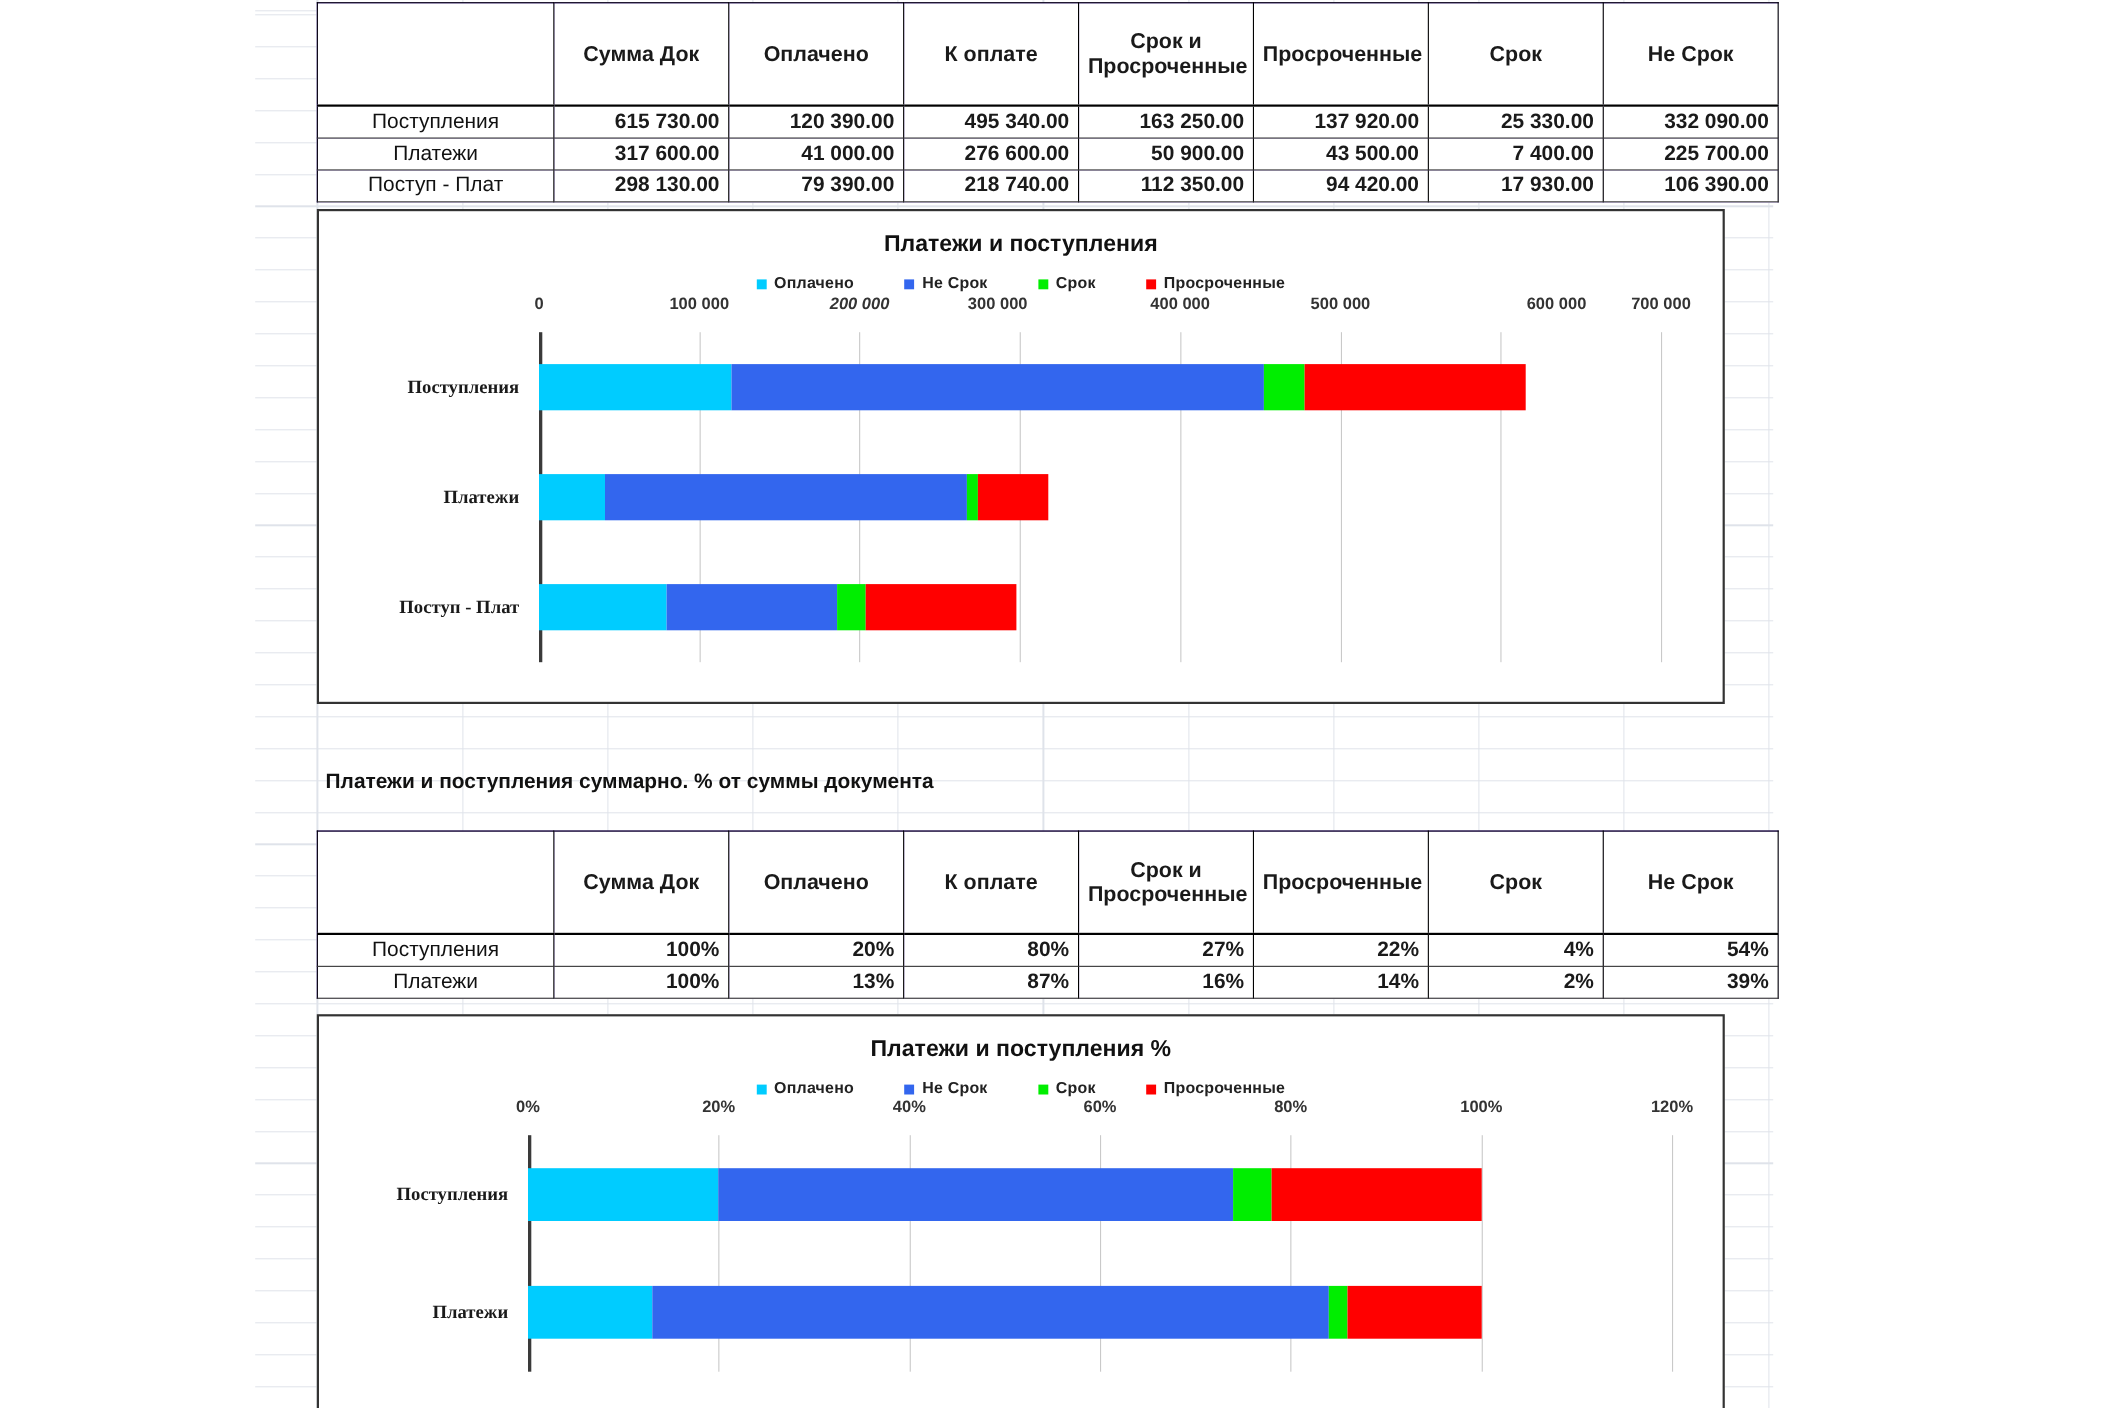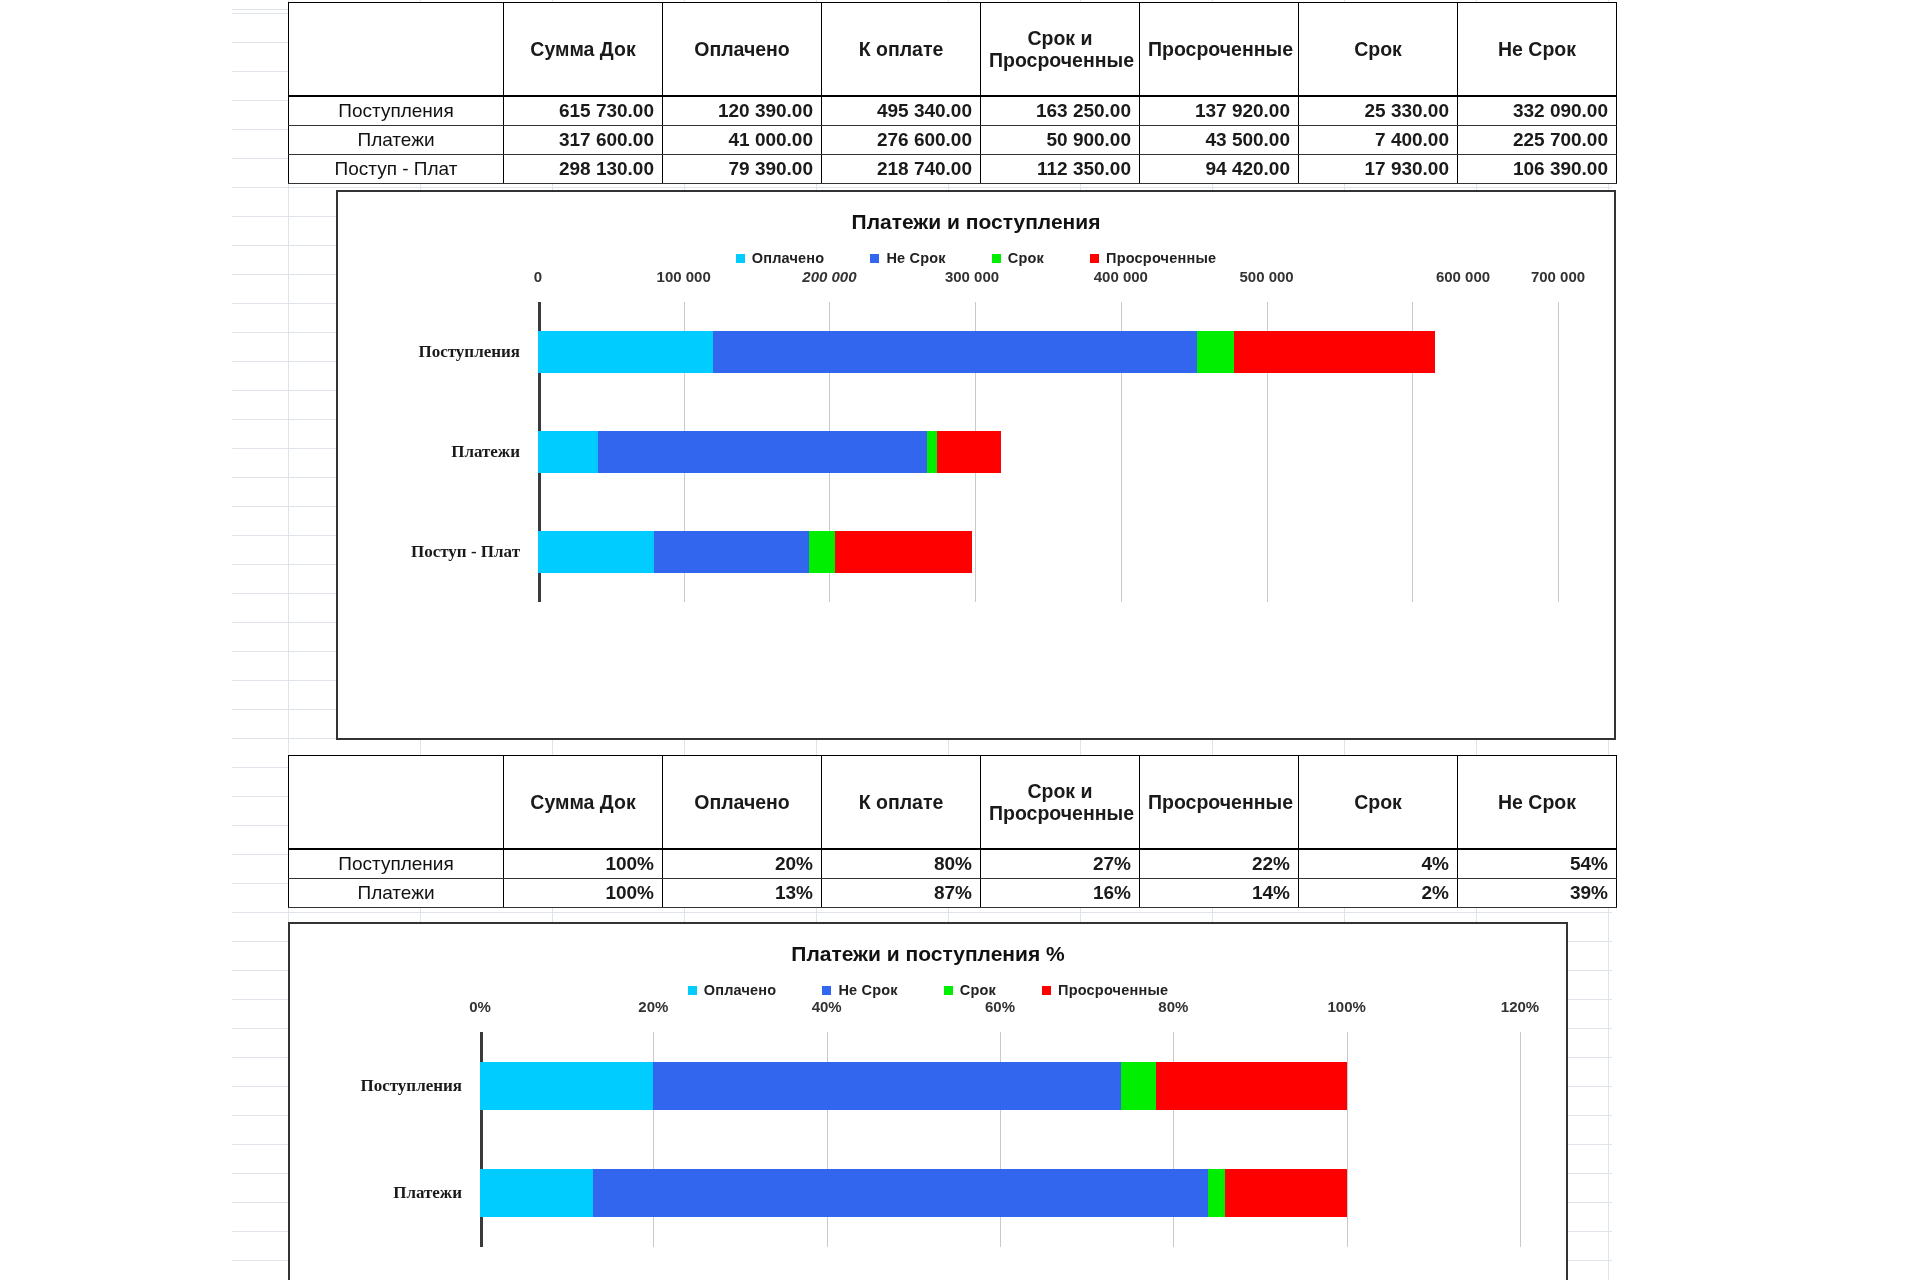--- a/index.html
+++ b/index.html
@@ -194,21 +194,21 @@
         <td>79 390.00</td>
         <td>218 740.00</td>
         <td>112 350.00</td>
         <td>94 420.00</td>
         <td>17 930.00</td>
         <td>106 390.00</td>
       </tr>
     </tbody>
   </table>
 
-  <div class="chart-frame" id="chart-1-frame" style="left:288px;top:190px;width:1280px;height:550px;margin-left:48px;">
+  <div class="chart-frame" id="chart-1-frame" style="left:288px;top:190px;width:1280px;height:450px;">
     <div class="chart-title" style="top:18px;">Платежи и поступления</div>
     <div class="legend" id="legend-1" style="top:58px;">
         <div class="legend-item">
           <span class="legend-swatch" style="background: rgb(0, 204, 255);"></span>
           <span class="legend-label">Оплачено</span>
         </div>
         <div class="legend-item">
           <span class="legend-swatch" style="background: rgb(51, 102, 238);"></span>
           <span class="legend-label">Не Срок</span>
         </div>
@@ -219,21 +219,21 @@
         <div class="legend-item">
           <span class="legend-swatch" style="background: rgb(255, 0, 0);"></span>
           <span class="legend-label">Просроченные</span>
         </div>
       </div>
     <div class="plot" id="plot-1" style="left:200px;top:110px;width:1020px;height:300px;">
         <div class="axis-labels" style="top: -34px;">
           <div class="axis-tick-label" style="left: 0px;">0</div>
           <div class="axis-tick-label" style="left: 145.714px;">100 000</div>
           <div class="axis-tick-label" style="left: 291.429px; font-style: italic;">200 000</div>
-          <div class="axis-tick-label" style="left: 434px; text-align: center;">300 000</div>
+          <div class="axis-tick-label" style="left: 417px; text-align: center;">300 000</div>
           <div class="axis-tick-label" style="left: 582.857px;">400 000</div>
           <div class="axis-tick-label" style="left: 728.571px;">500 000</div>
           <div class="axis-tick-label" style="left: 925px;">600 000</div>
           <div class="axis-tick-label" style="left: 1020px;">700 000</div>
         </div>
         <div class="gridline" style="left: 145.714px; background: rgb(201, 201, 201);"></div>
         <div class="gridline" style="left: 291.429px; background: rgb(201, 201, 201);"></div>
         <div class="gridline" style="left: 437.143px; background: rgb(201, 201, 201);"></div>
         <div class="gridline" style="left: 582.857px; background: rgb(201, 201, 201);"></div>
         <div class="gridline" style="left: 728.571px; background: rgb(201, 201, 201);"></div>
@@ -257,20 +257,21 @@
         <div class="bar" style="top: 250px; left: 0px; height: 42px;">
           <div class="seg" style="width: 115.683px; background: rgb(0, 204, 255);"></div>
           <div class="seg" style="width: 155.025px; background: rgb(51, 102, 238);"></div>
           <div class="seg" style="width: 26.1266px; background: rgb(0, 238, 0);"></div>
           <div class="seg" style="width: 137.583px; background: rgb(255, 0, 0);"></div>
         </div>
         <div class="cat-label" style="top: 250px;">Поступ - Плат</div>
       </div>
   </div>
 
+  <div class="section-title" style="left:296px;top:700px;">Платежи и поступления суммарно. % от суммы документа</div>
 
   <table class="xtable" id="table-percent" style="left:288px;top:755px;width:1306px;">
     <colgroup>
       <col class="col-head">
         <col class="col-val">
         <col class="col-val">
         <col class="col-val">
       <col class="col-val">
         <col class="col-val">
         <col class="col-val">

